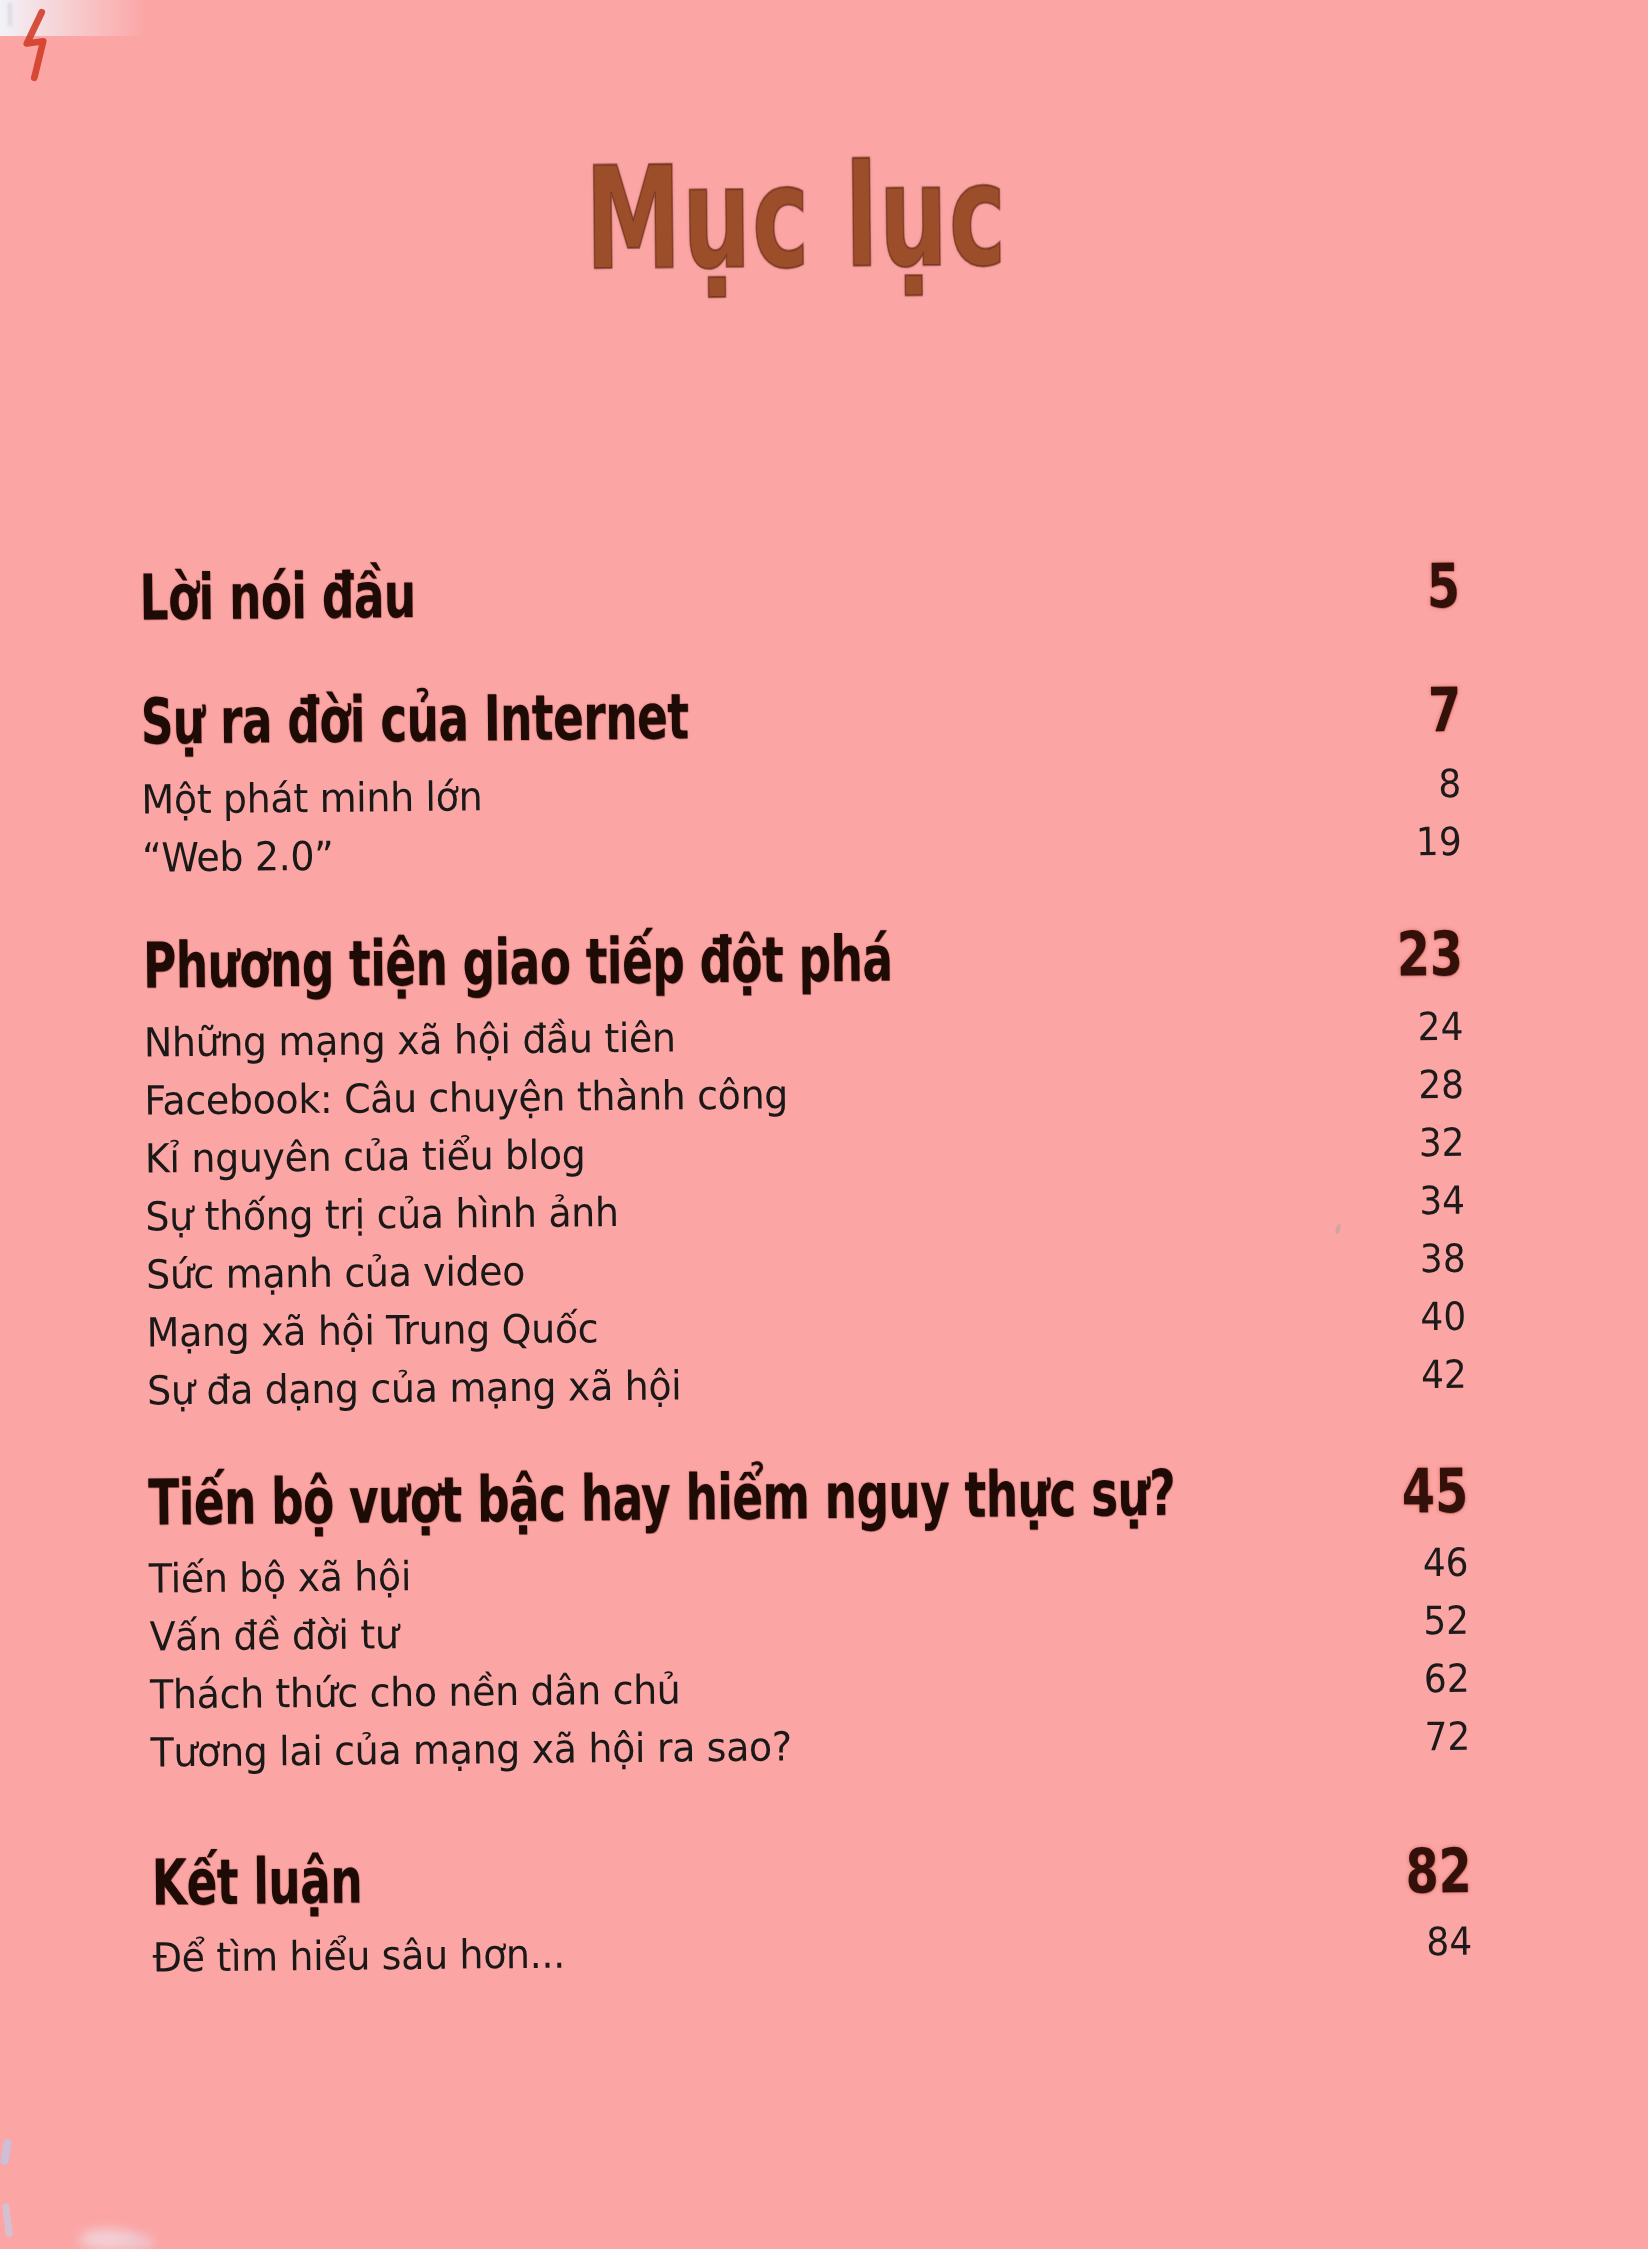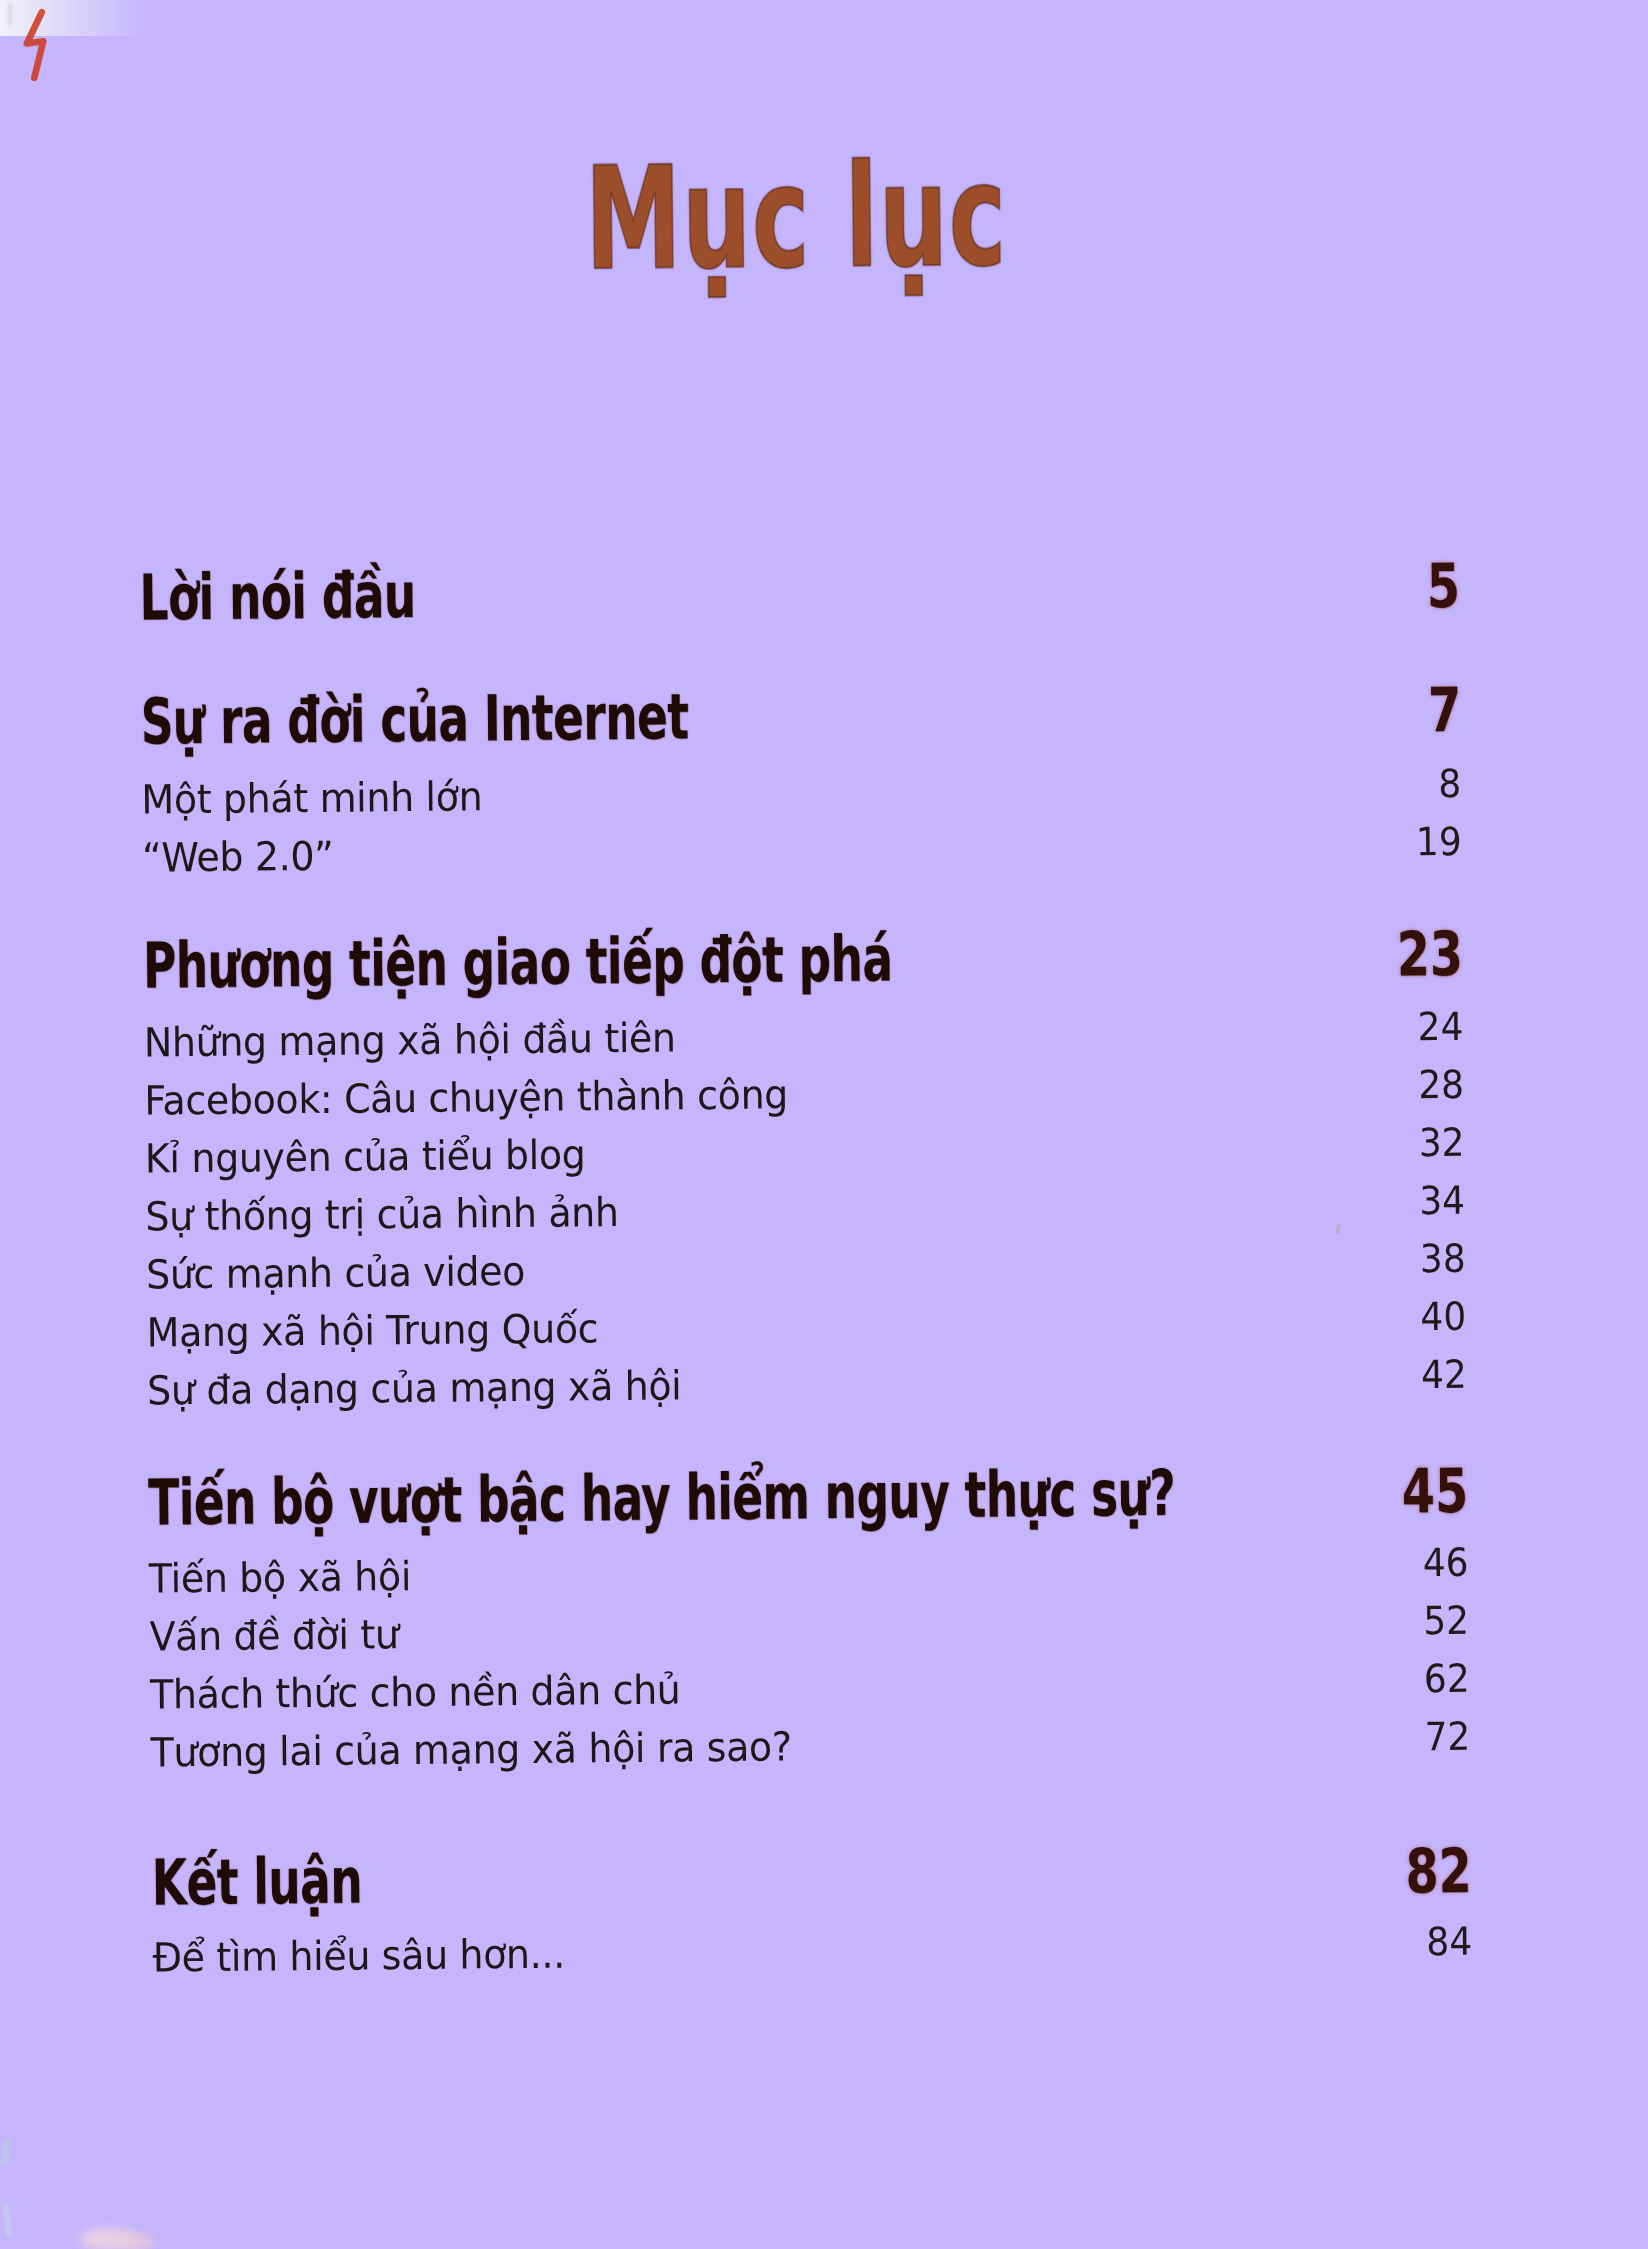--- a/index.html
+++ b/index.html
@@ -2,21 +2,21 @@
 <html style="font-size:12px"><head>
 <meta charset="utf-8">
 <style>
   html, body { margin: 0; padding: 0; }
   body {
     width: 1648px; height: 2250px;
     background: #fdfdfc;
     font-family: "DejaVu Sans", "Liberation Sans", sans-serif;
     overflow: hidden;
   }
-  .page { position: relative; width: 1648px; height: 2250px; background: #c4b5fd; }
+  .page { position: relative; width: 1648px; height: 2250px; background: #fca5a5; }
 
   
   .corner-shade { position:absolute; left:0; top:0; width:172px; height:36px;
     background: linear-gradient(to right, #f2f2f8 0%, rgba(255,255,255,0) 85%); }
   .corner-streak { position:absolute; left:7.5px; top:3px; width:4.5px; height:22.5px;
     background:#d8dae3; filter: blur(1.5px); }
   .red-mark { position:absolute; left:12px; top:6px; }
   .blue-dash-1 { position:absolute; left:1.5px; top:2139px; width:8.2px; height:25.5px;
     background:#bcc8e8; opacity:.75; border-radius:3.7px; transform:rotate(9deg); filter:blur(0.7px); }
   .blue-dash-2 { position:absolute; left:3.7px; top:2203px; width:6.7px; height:34px;

